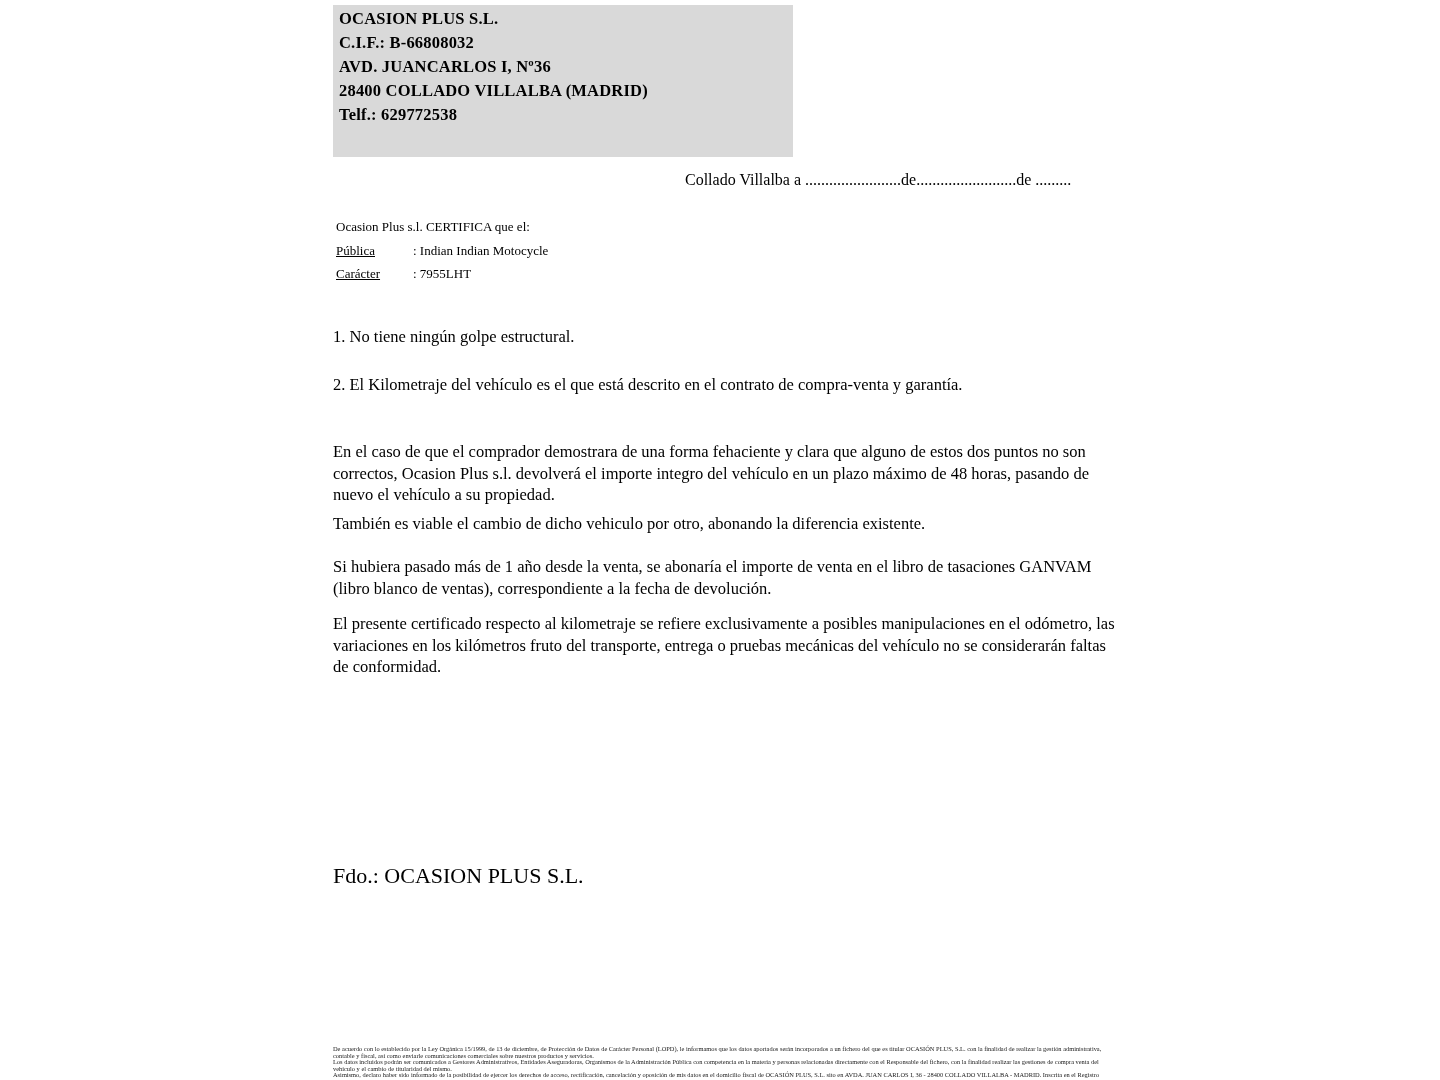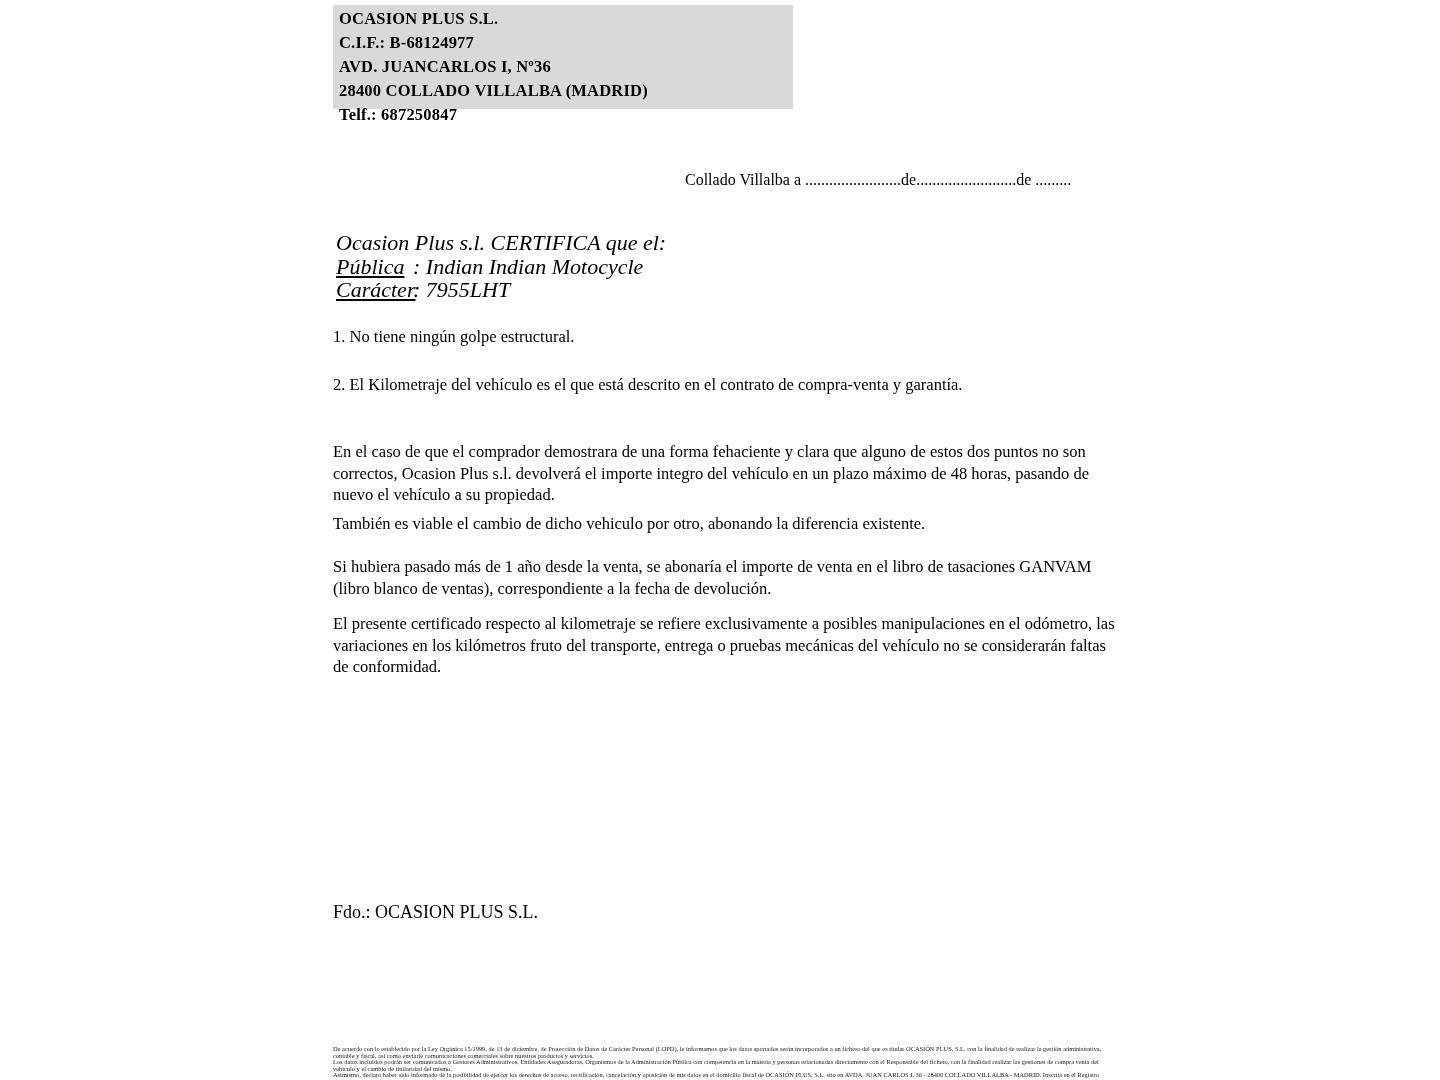--- a/index.html
+++ b/index.html
@@ -6,58 +6,58 @@
   html, body { width: 1440px; height: 1080px; }
   body {
     background: #ffffff;
     font-family: "Liberation Serif", "DejaVu Serif", serif;
     color: #000000;
     position: relative;
     overflow: hidden;
   }
   .abs { position: absolute; }
   .letterhead {
-    left: 333px; top: 5px; width: 460px; height: 104px;
+    left: 333px; top: 5px; width: 460px; height: 152px;
     background: #d9d9d9;
     font-weight: 700;
     font-size: 16.5px;
     line-height: 24px;
     padding: 2px 0 0 6px;
     letter-spacing: 0.2px;
   }
   .dateline { left: 685px; top: 171px; font-size: 16px; white-space: nowrap; }
-  .cert { left: 336px; top: 231px; font-size: 22px; line-height: 23.5px; font-style: italic; }
+  .cert { left: 336px; top: 215px; font-size: 13px; line-height: 23.5px; }
   .labelcell { display: inline-block; width: 77px; }
   .u { text-decoration: underline; }
   .point { left: 333px; font-size: 16.5px; white-space: nowrap; }
   .p-1 { top: 327px; }
   .p-2 { top: 375px; }
   .para { left: 333px; width: 782px; font-size: 16.5px; line-height: 21.7px; }
   .para-1 { top: 441px; }
   .para-2 { top: 513px; }
   .para-3 { top: 556px; }
   .para-4 { top: 613px; }
-  .signature { left: 333px; top: 863px; font-size: 18px; margin-top: 39px; }
+  .signature { left: 333px; top: 863px; font-size: 22px; }
   .legal {
     left: 333px; top: 1046px; width: 778px;
     font-size: 6.4px; line-height: 6.6px;
     color: #1a1a1a;
   }
 </style>
 </head>
 <body>
 
 <div class="page">
 
   <div class="abs letterhead">
     <div>OCASION PLUS S.L.</div>
-    <div>C.I.F.: B-68124977</div>
+    <div>C.I.F.: B-66808032</div>
     <div>AVD. JUANCARLOS I, Nº36</div>
     <div>28400 COLLADO VILLALBA (MADRID)</div>
-    <div>Telf.: 687250847</div>
+    <div>Telf.: 629772538</div>
   </div>
 
   <div class="abs dateline">Collado Villalba a ........................de.........................de .........</div>
 
   <div class="abs cert">
     <div>Ocasion Plus s.l. CERTIFICA que el:</div>
     <div><span class="labelcell"><span class="u">Pública</span></span><span>: Indian Indian Motocycle</span></div>
     <div><span class="labelcell"><span class="u">Carácter</span></span><span>: 7955LHT</span></div>
   </div>
 

